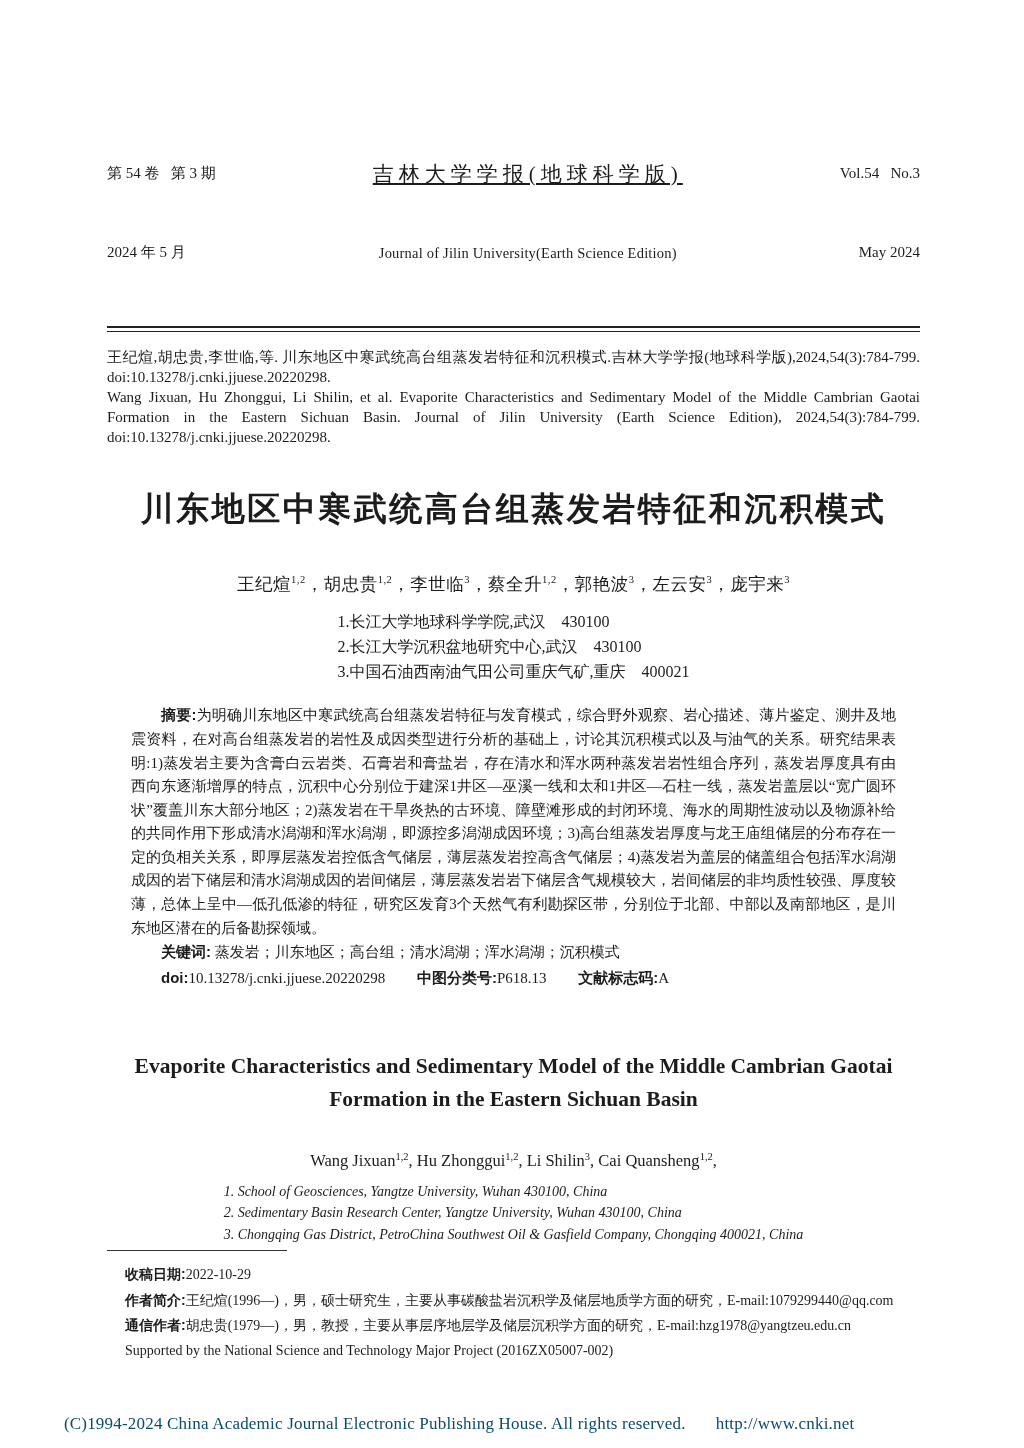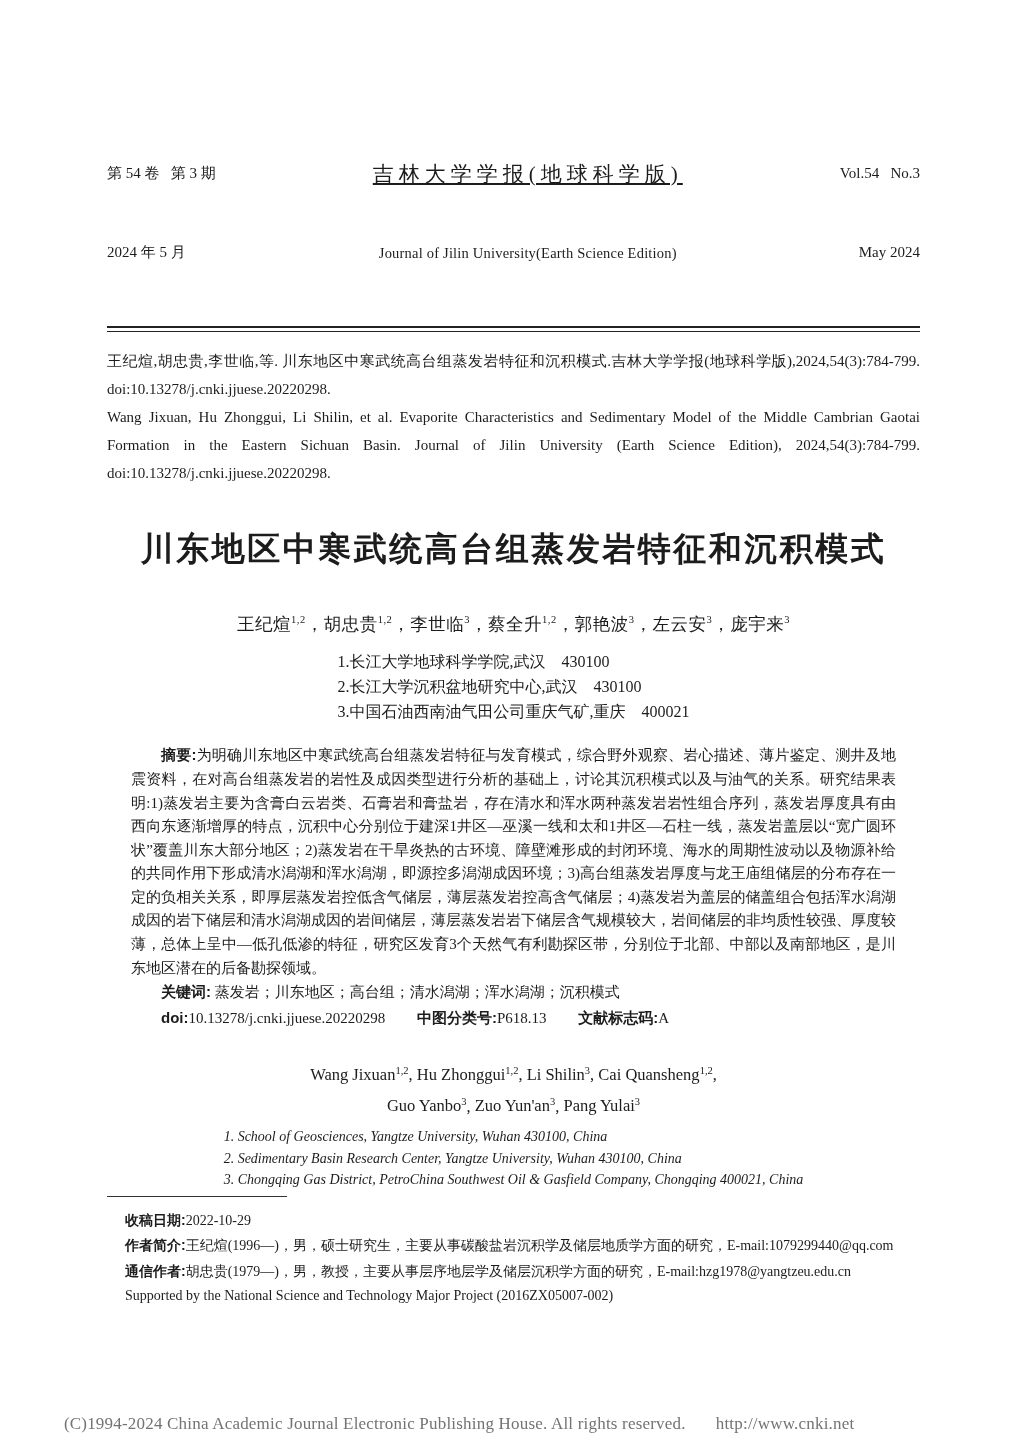--- a/index.html
+++ b/index.html
@@ -18,21 +18,21 @@
   .hdr { display: flex; justify-content: space-between; align-items: center; }
   .hdr-col { font-size: 15px; line-height: 1.75; white-space: pre; }
   .hdr-col.left  { text-align: left; }
   .hdr-col.center{ text-align: center; }
   .hdr-col.right { text-align: right; }
   .journal-cn { font-size: 21px; letter-spacing: 5px; line-height: 1.45; white-space: normal; text-decoration: underline; }
   .journal-en { font-size: 14.5px; letter-spacing: 0.2px; white-space: normal; }
   .rule-double { margin-top: 7px; height: 6px; border-top: 2.5px solid #222; border-bottom: 1.5px solid #222; }
 
   
-  .citation { margin-top: 15px; font-size: 15px; line-height: 28px; text-align: justify; }
+  .citation { margin-top: 15px; font-size: 15px; line-height: 20px; text-align: justify; }
   .citation p { margin: 0; }
 
   
   .title-cn {
     margin-top: 40px; text-align: center;
     font-size: 33px; font-weight: bold; letter-spacing: 2.5px;
   }
   .authors-cn { margin-top: 40px; text-align: center; font-size: 17.5px; letter-spacing: 0.5px; }
   sup { font-size: 10.5px; }
   .affil-cn { margin: 13px auto 0; width: fit-content; font-size: 16px; line-height: 25px; white-space: pre; }
@@ -51,21 +51,21 @@
   .affil-en { margin: 7px auto 0; width: fit-content; font-style: italic; font-size: 14px; line-height: 21.5px; }
 
   
   .fn-rule { margin-top: 5px; width: 180px; border: none; border-top: 1.5px solid #333; margin-left: 0; }
   .footnotes { margin: 11px 0 0 18px; font-size: 14px; line-height: 24.5px; text-align: justify; }
   .fn { padding-left: 72px; text-indent: -72px; }
 
   
   .footer {
     position: absolute; left: 55px; top: 1394px;
-    color: #737373; font-size: 17px; letter-spacing: 0.2px; white-space: pre;
+    color: #0c4a6e; font-size: 17px; letter-spacing: 0.2px; white-space: pre;
   }
   .footer .url { margin-left: 30px; }
 </style>
 </head>
 <body>
 
 <div class="content">
 
   <div class="hdr">
     <div class="hdr-col left">
@@ -102,24 +102,24 @@
       <b class="label-hei">关键词:</b>
       <span>蒸发岩；川东地区；高台组；清水潟湖；浑水潟湖；沉积模式</span>
     </div>
     <div class="para-indent meta-line">
       <span class="meta-seg"><b class="label-hei">doi:</b><span>10.13278/j.cnki.jjuese.20220298</span></span>
       <span class="meta-seg"><b class="label-hei">中图分类号:</b><span>P618.13</span></span>
       <span class="meta-seg"><b class="label-hei">文献标志码:</b><span>A</span></span>
     </div>
   </div>
 
+  <h2 class="title-en" style="margin-bottom:0;">Evaporite Characteristics and Sedimentary Model of the Middle Cambrian Gaotai Formation in the Eastern Sichuan Basin</h2>
 
   <div class="authors-en" id="authors-en">
       <div><span>Wang Jixuan<sup>1,2</sup></span>, <span>Hu Zhonggui<sup>1,2</sup></span>, <span>Li Shilin<sup>3</sup></span>, <span>Cai Quansheng<sup>1,2</sup></span>,</div>
-      <div><span>Guo Yanbo<sup>3</sup></span>, <span>Zuo Yun'an<sup>3</sup></span>, <span>Pang Yulai<sup>3</sup></span></div>
     </div>
 
   <div class="affil-en" id="affil-en">
       <div>1. School of Geosciences, Yangtze University, Wuhan 430100, China</div>
       <div>2. Sedimentary Basin Research Center, Yangtze University, Wuhan 430100, China</div>
       <div>3. Chongqing Gas District, PetroChina Southwest Oil &amp; Gasfield Company, Chongqing 400021, China</div>
     </div>
 
   <hr class="fn-rule">
   <div class="footnotes" id="footnotes">

